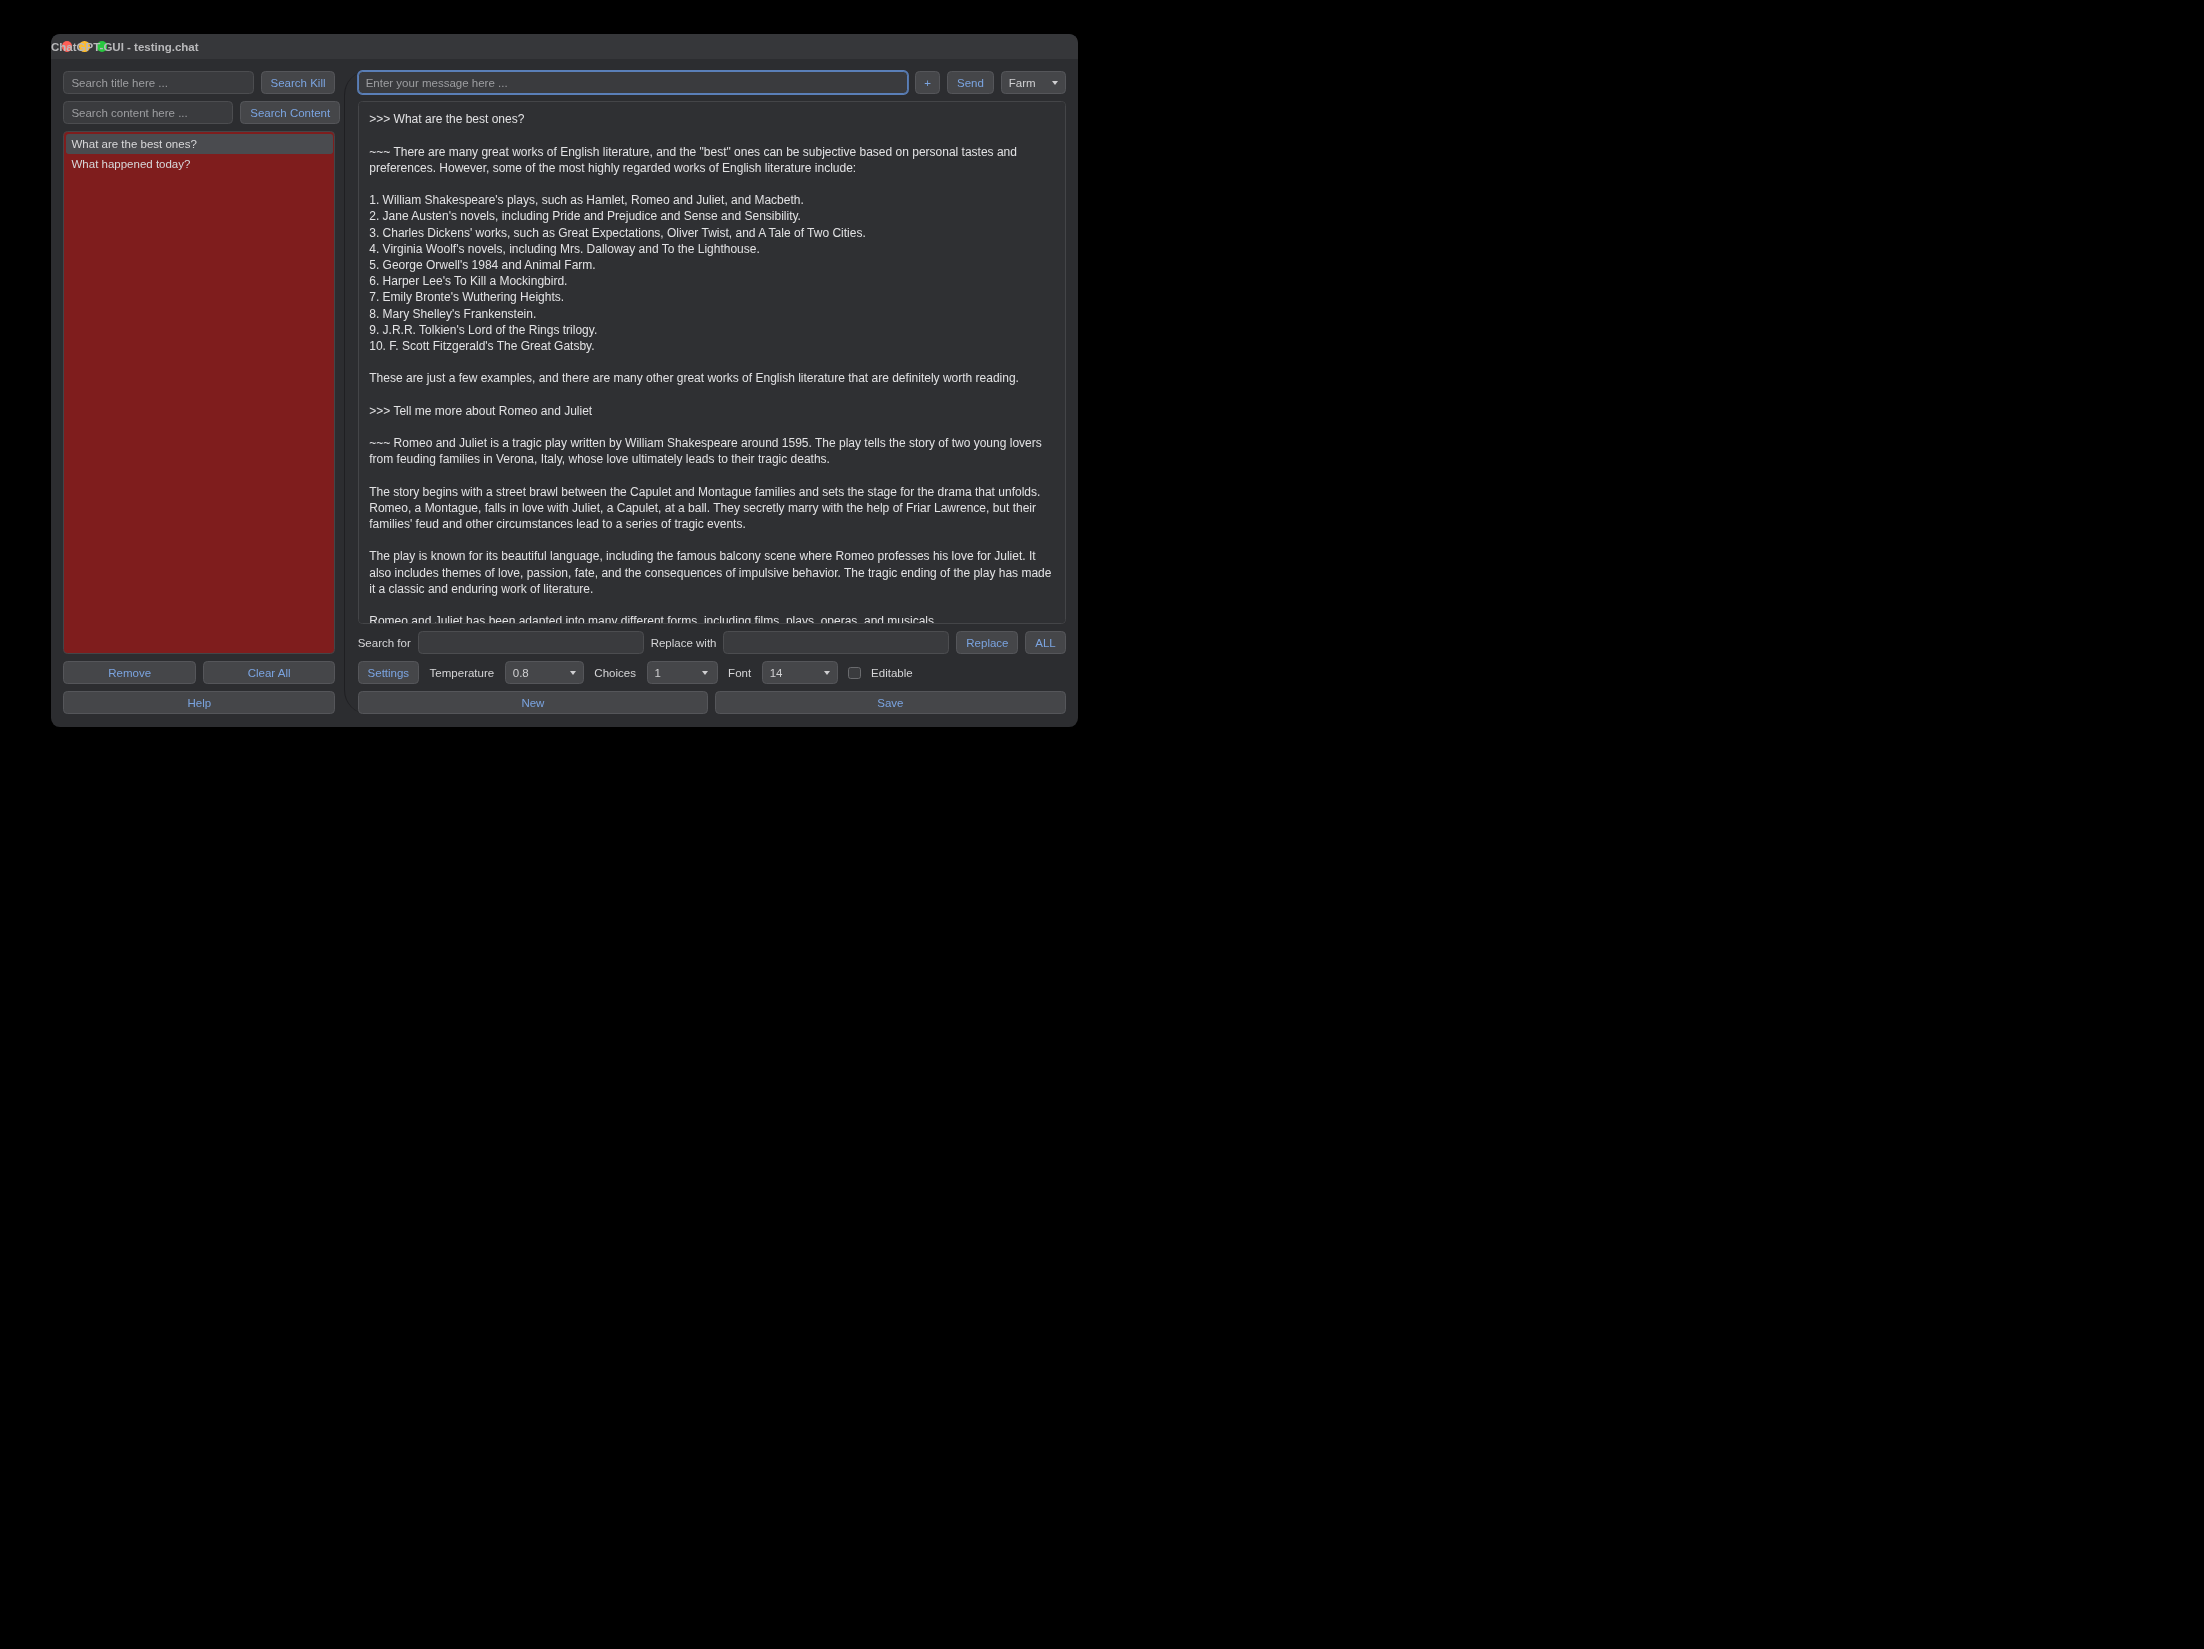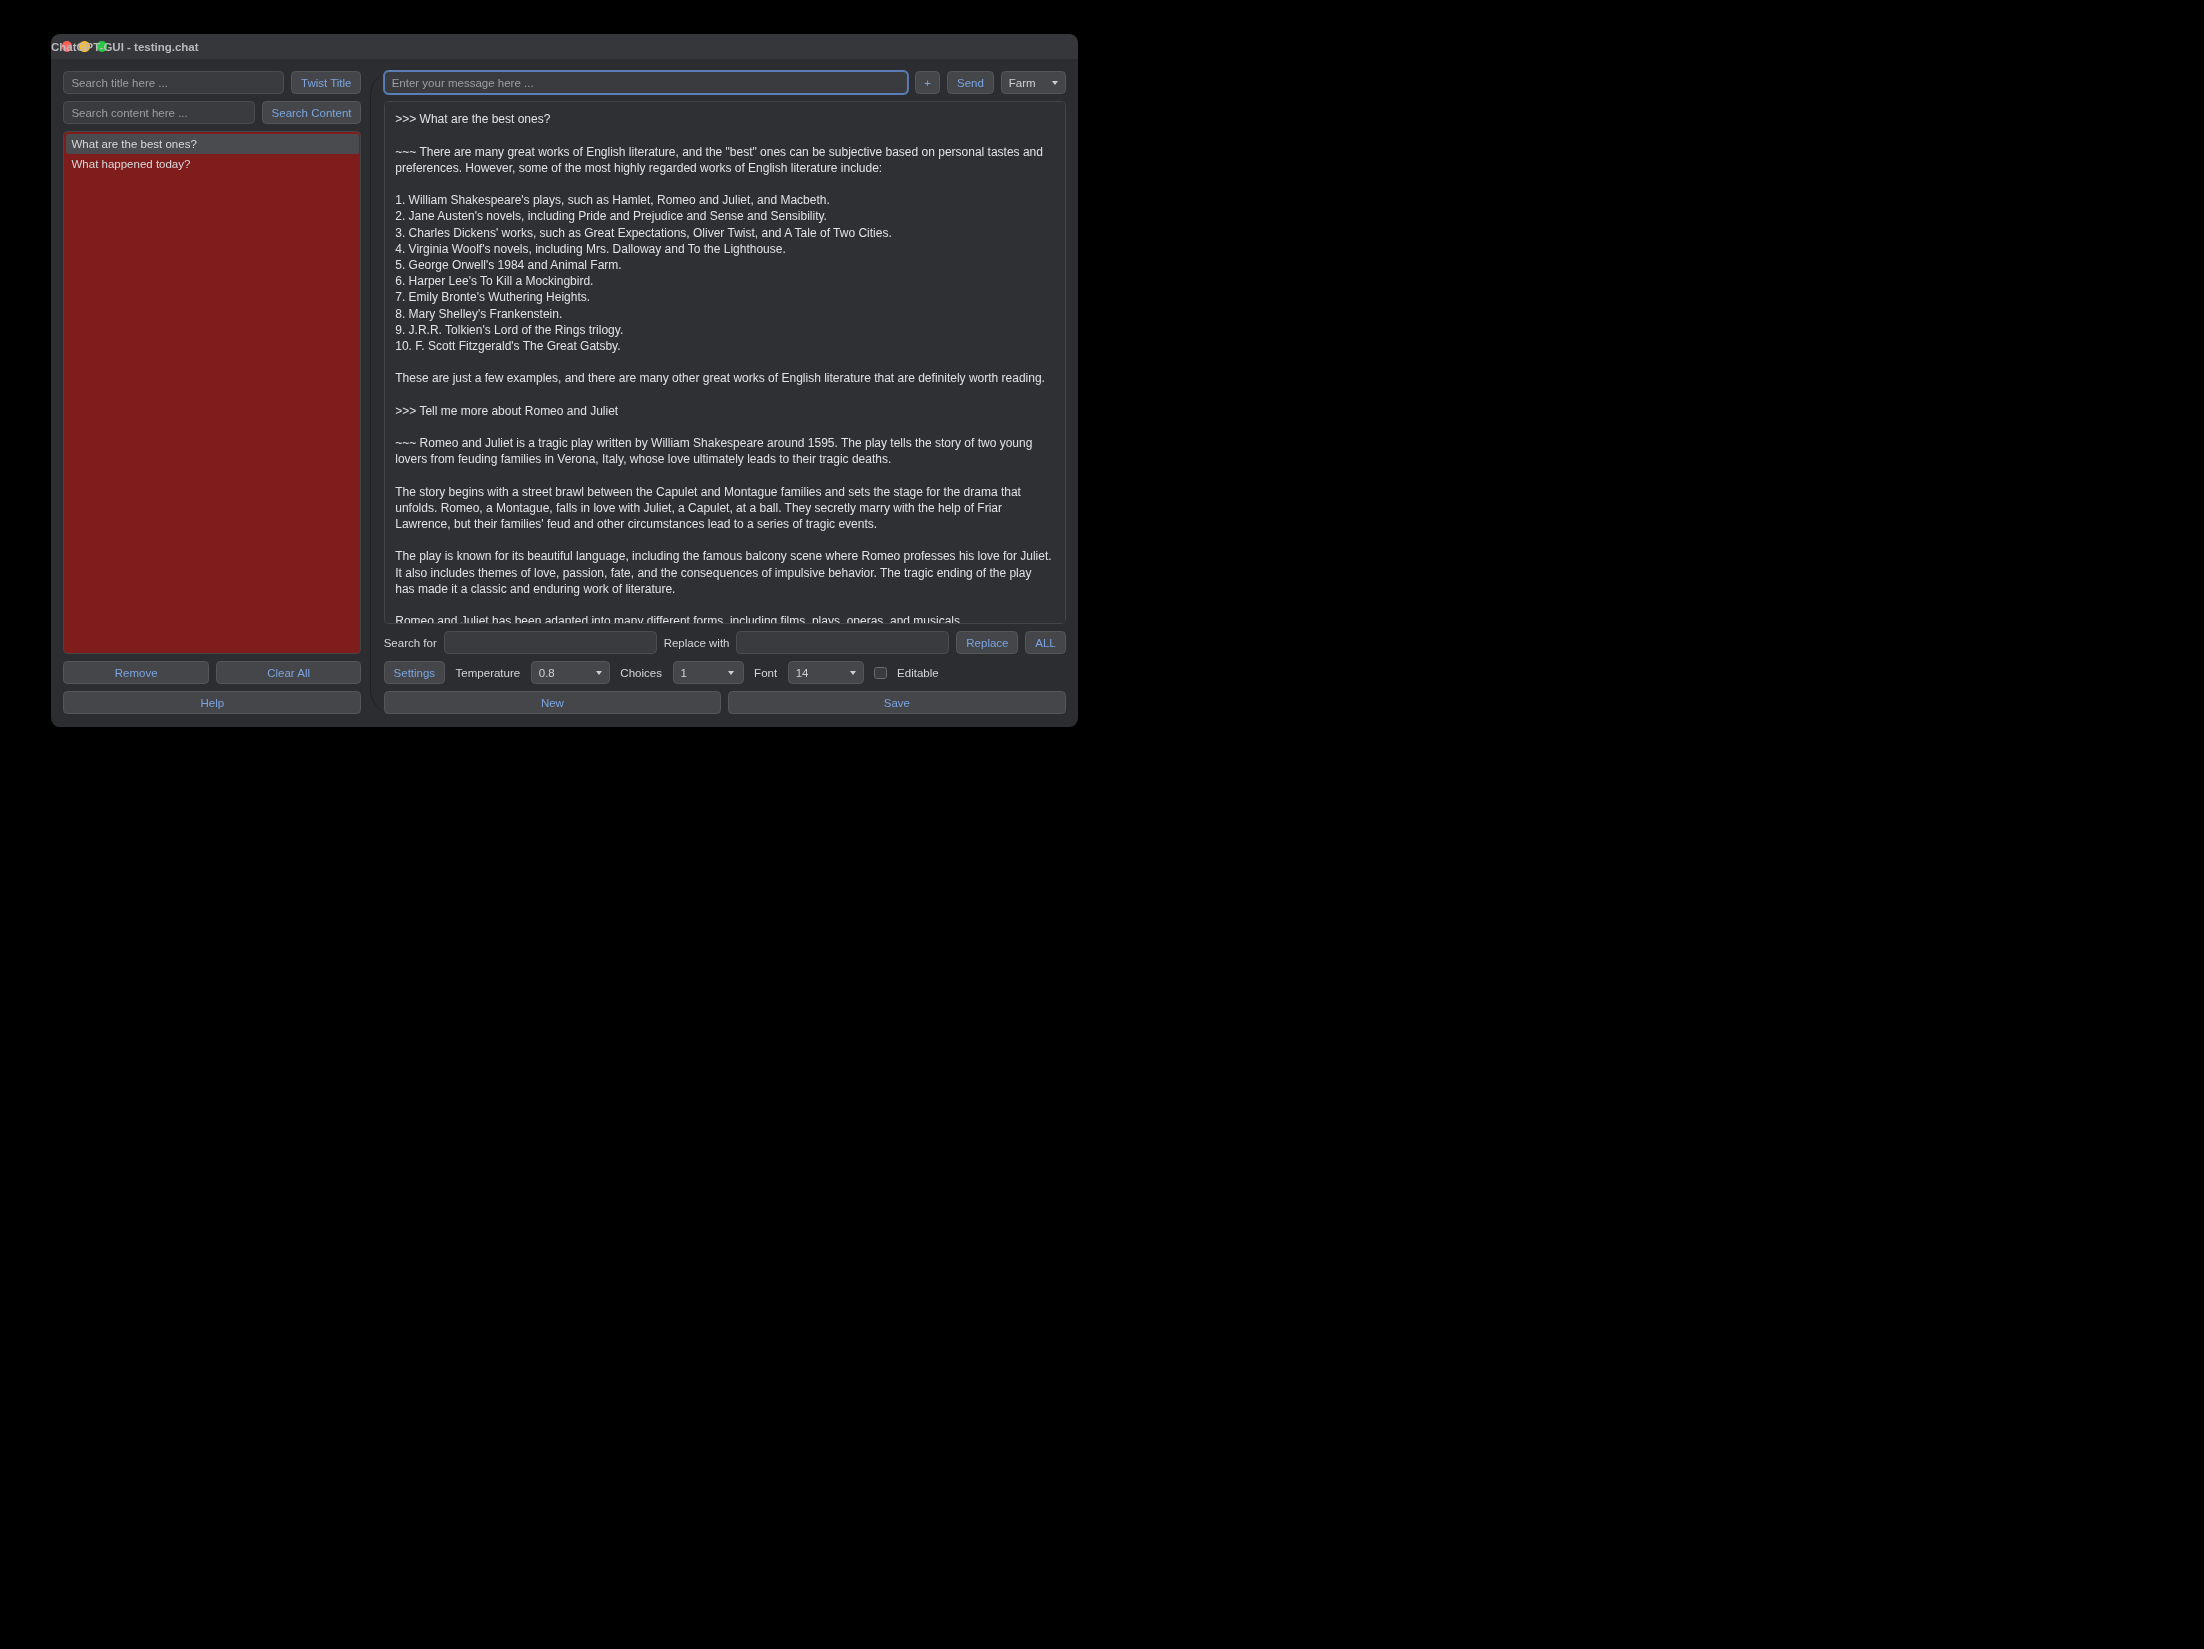--- a/index.html
+++ b/index.html
@@ -45,21 +45,21 @@
     font-size: 11.5px;
     font-weight: 600;
     pointer-events: none;
   }
   .content {
     display: flex;
     padding: 12.4px;
     gap: 8.9px;
   }
   .left-pane {
-    width: 298px;
+    width: 272px;
     display: flex;
     flex-direction: column;
     gap: 7px;
   }
   .right-pane {
     flex: 1;
     display: flex;
     flex-direction: column;
     gap: 7px;
     border-left: 0.9px solid #1f1f22;
@@ -180,21 +180,21 @@
       <div class="light green"></div>
     </div>
     <div class="title">ChatGPT-GUI - testing.chat</div>
   </div>
 
   <div class="content">
 
     <div class="left-pane">
       <div class="row">
         <input type="text" class="search-title-input" placeholder="Search title here ..." style="">
-        <button class="btn">Twist Title</button>
+        <button class="btn">Search Kill</button>
       </div>
       <div class="row">
         <input type="text" class="search-content-input" placeholder="Search content here ..." style="">
         <button class="btn">Search Content</button>
       </div>
       <div class="list-box" id="conversation-list">
           <div class="list-item selected">What are the best ones?</div>
           <div class="list-item">What happened today?</div>
         </div>
       <div class="row">

